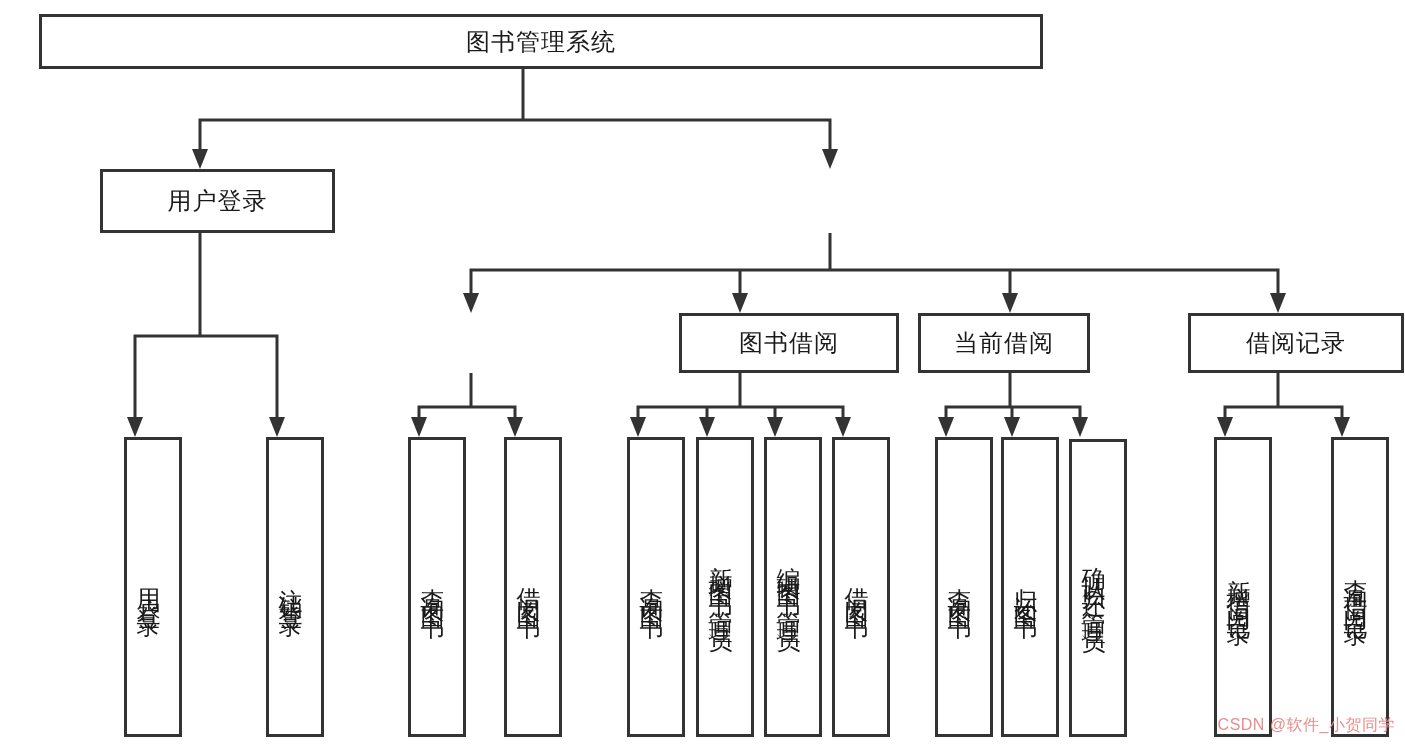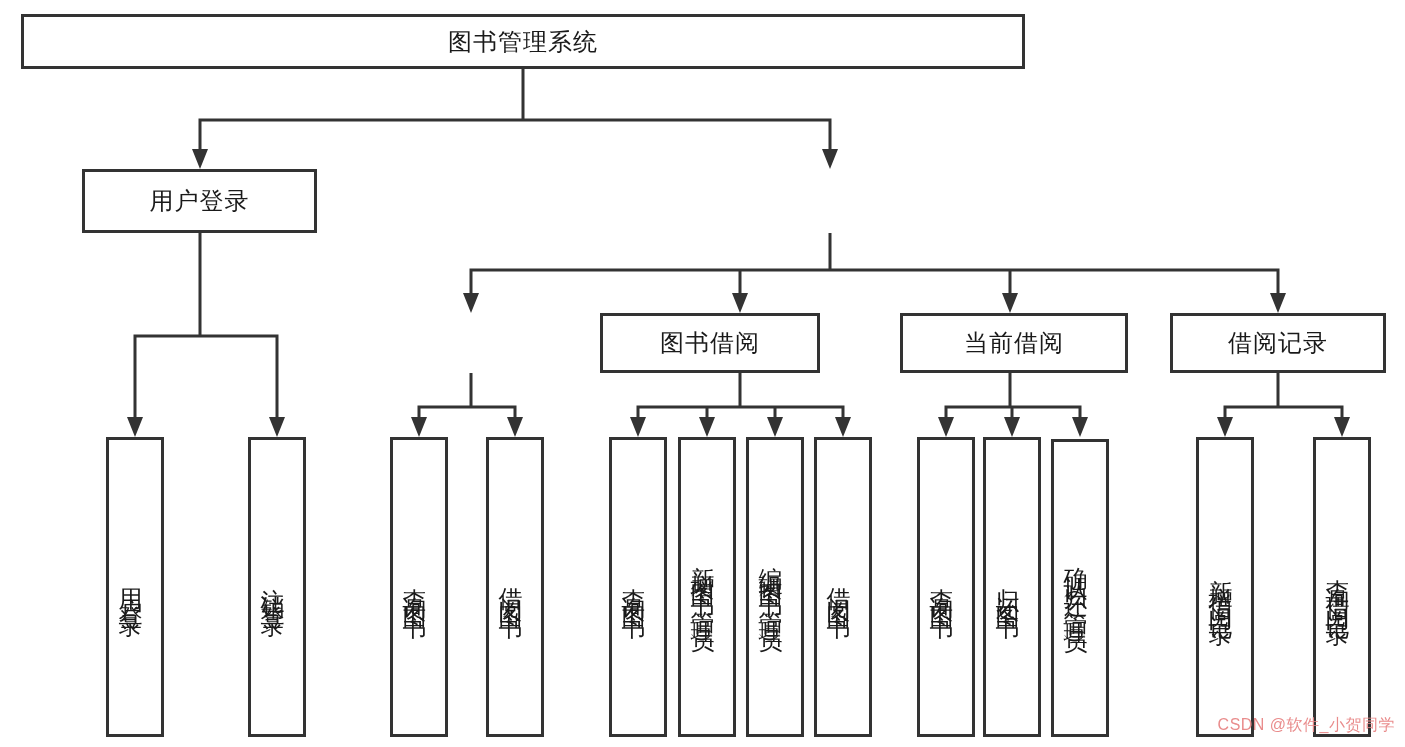--- a/index.html
+++ b/index.html
@@ -12,20 +12,21 @@
   }
   .connectors{position:absolute;left:0;top:0;z-index:1;}
   .node{
     position:absolute;
     box-sizing:border-box;
     border:3px solid #333333;
     background:#ffffff;
     color:#1a1a1a;
     display:flex;align-items:center;justify-content:center;
     z-index:2;
+    margin-left:18px;
   }
   .hnode{font-size:24px;letter-spacing:1px;white-space:nowrap;}
   .vnode .vtext{
     writing-mode:vertical-rl;
     text-orientation:mixed;
     font-size:24px;
     letter-spacing:9px;
     line-height:1;
     margin-block-end:-9px;
   }
@@ -98,22 +99,22 @@
       M1004 417 H1020 L1012 437 Z
       M1072 417 H1088 L1080 437 Z
       M1217 417 H1233 L1225 437 Z
       M1334 417 H1350 L1342 437 Z"></path>
   </svg>
 
   <div class="node hnode" style="left:21px;top:14px;width:1004px;height:55px">图书管理系统</div>
 
   <div class="node hnode" style="left:82px;top:169px;width:235px;height:64px">用户登录</div>
 
-  <div class="node hnode" style="left:600px;top:313px;width:220px;height:60px">图书借阅</div>
-  <div class="node hnode" style="left:900px;top:313px;width:228px;height:60px">当前借阅</div>
+  <div class="node hnode" style="left:661px;top:313px;width:220px;height:60px">图书借阅</div>
+  <div class="node hnode" style="left:900px;top:313px;width:172px;height:60px">当前借阅</div>
   <div class="node hnode" style="left:1170px;top:313px;width:216px;height:60px">借阅记录</div>
 
   <div class="node vnode" style="left:106px;top:437px;width:58px;height:300px">
     <span class="vtext">用户登录</span>
   </div>
   <div class="node vnode" style="left:248px;top:437px;width:58px;height:300px">
     <span class="vtext">注销登录</span>
   </div>
 
   <div class="node vnode" style="left:390px;top:437px;width:58px;height:300px">

